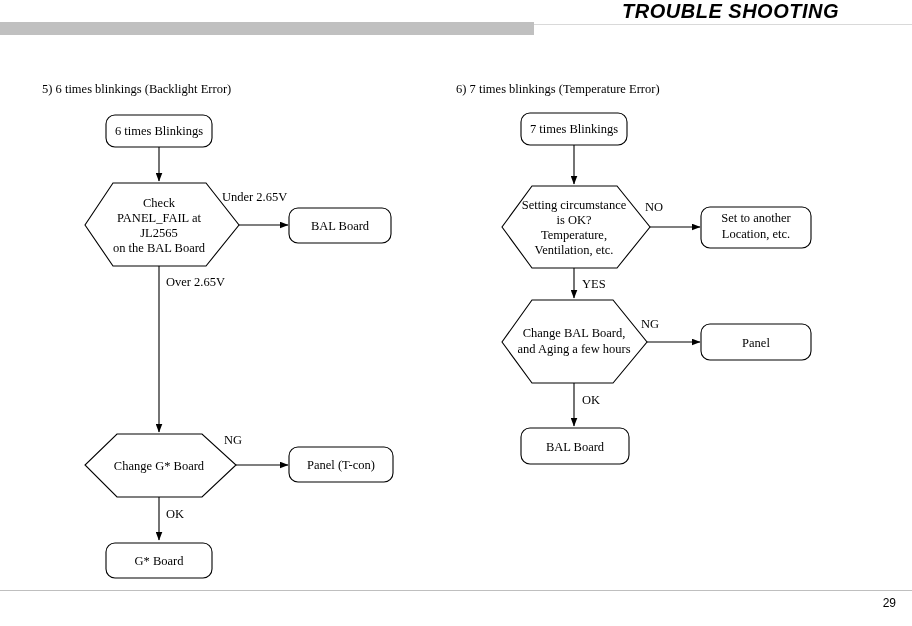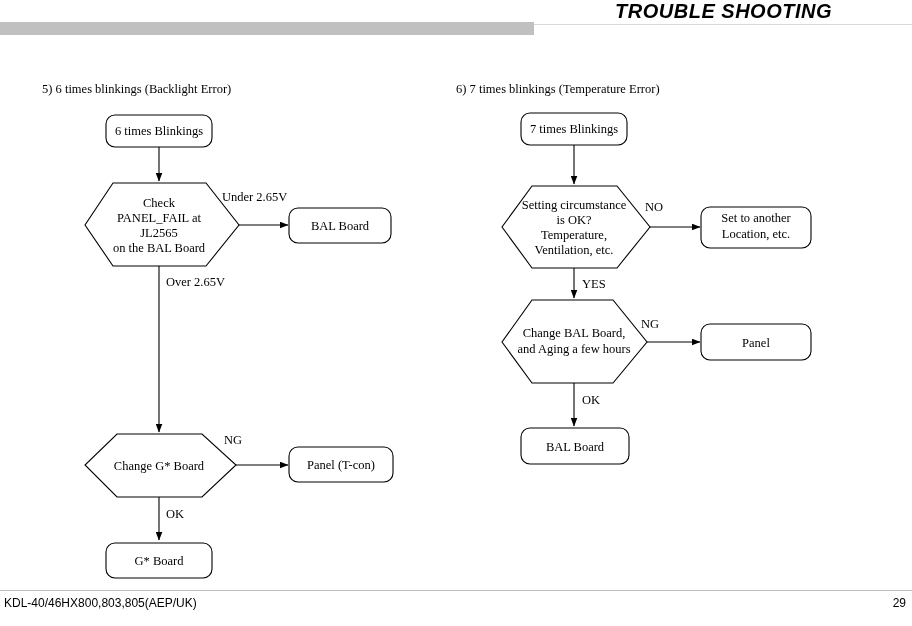--- a/index.html
+++ b/index.html
@@ -15,20 +15,21 @@
     color: #000000;
     overflow: hidden;
   }
 
   
   #header-area {
     position: absolute;
     left: 0; top: 0;
     width: 844px;
     height: 40px;
+    padding-left: 7px;
   }
   #header-title {
     position: absolute;
     right: 12px;
     top: 0px;
     font-family: "Liberation Sans", "DejaVu Sans", sans-serif;
     font-style: italic;
     font-weight: bold;
     font-size: 20px;
     letter-spacing: 0.5px;
@@ -68,21 +69,21 @@
     background: #bfbfbf;
   }
   #footer-doc-id, #footer-page-number {
     position: absolute;
     top: 6px;
     font-family: "Liberation Sans", "DejaVu Sans", sans-serif;
     font-size: 12px;
     white-space: nowrap;
   }
   #footer-doc-id { left: 4px; }
-  #footer-page-number { right: 6px; }
+  #footer-page-number { right: 16px; }
 
   
   #flow-canvas {
     position: absolute;
     left: 0;
     top: 40px;
     width: 872px;
     height: 550px;
   }
   svg { display: block; }
@@ -230,15 +231,14 @@
   <g>
     <rect class="shape-stroke" x="521" y="388" width="108" height="36" rx="9" ry="9"></rect>
     <text class="node-text" x="575" y="411">BAL Board</text>
   </g>
 
 </svg>
 </div>
 
 <div id="footer-area">
   <div id="footer-rule"></div>
-  <div id="footer-doc-id">KDL-40/46HX800,803,805(AEP/UK)</div>
   <div id="footer-page-number">29</div>
 </div>
 
 </body></html>

